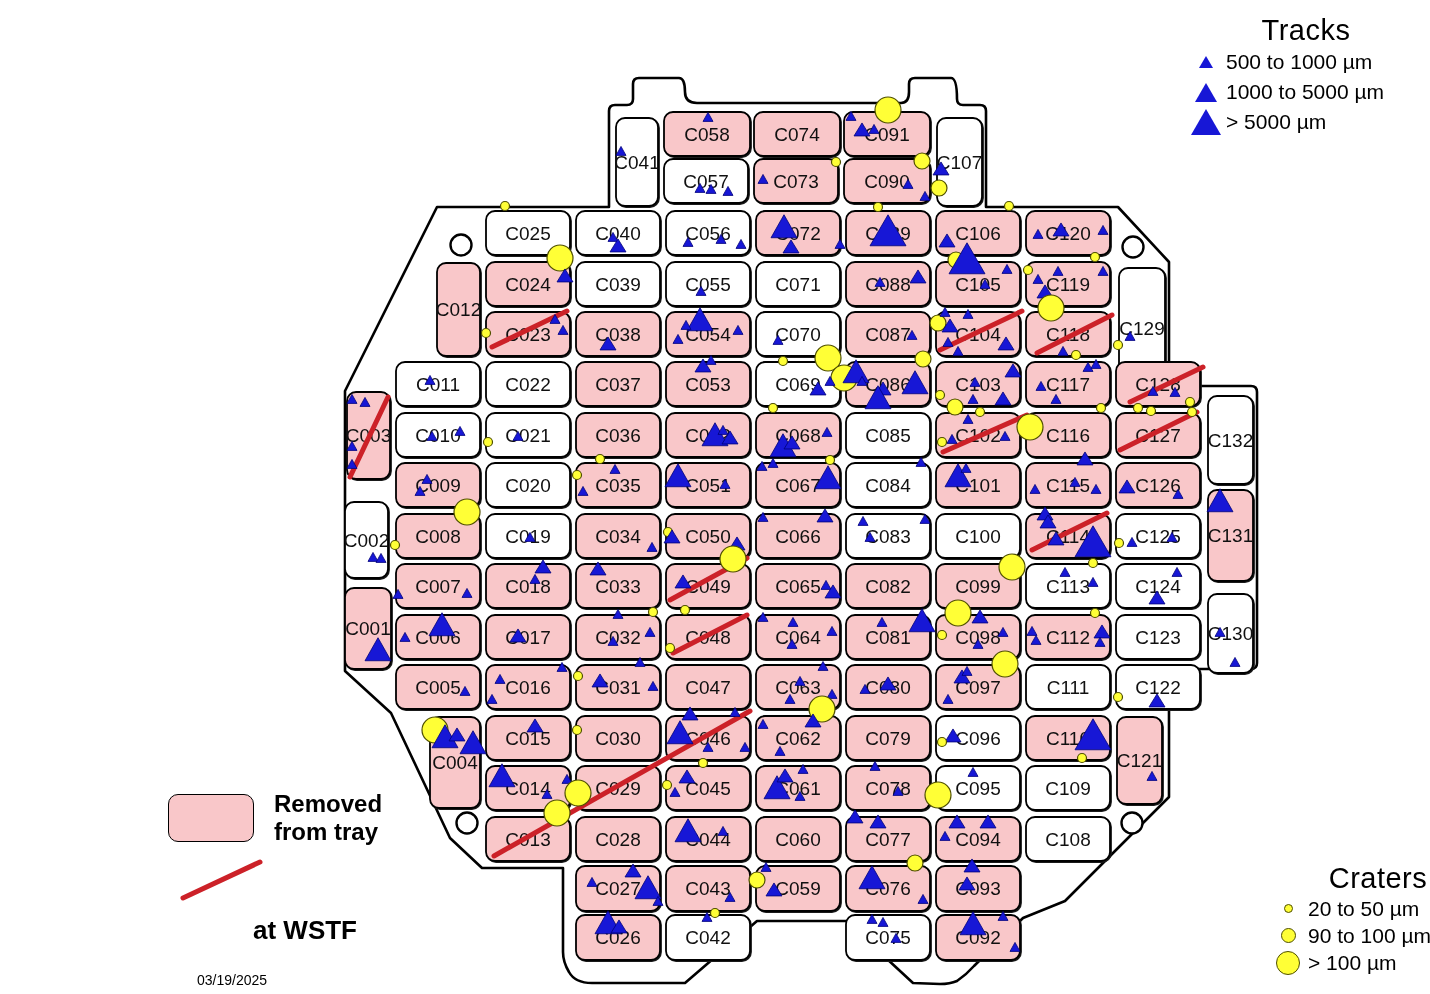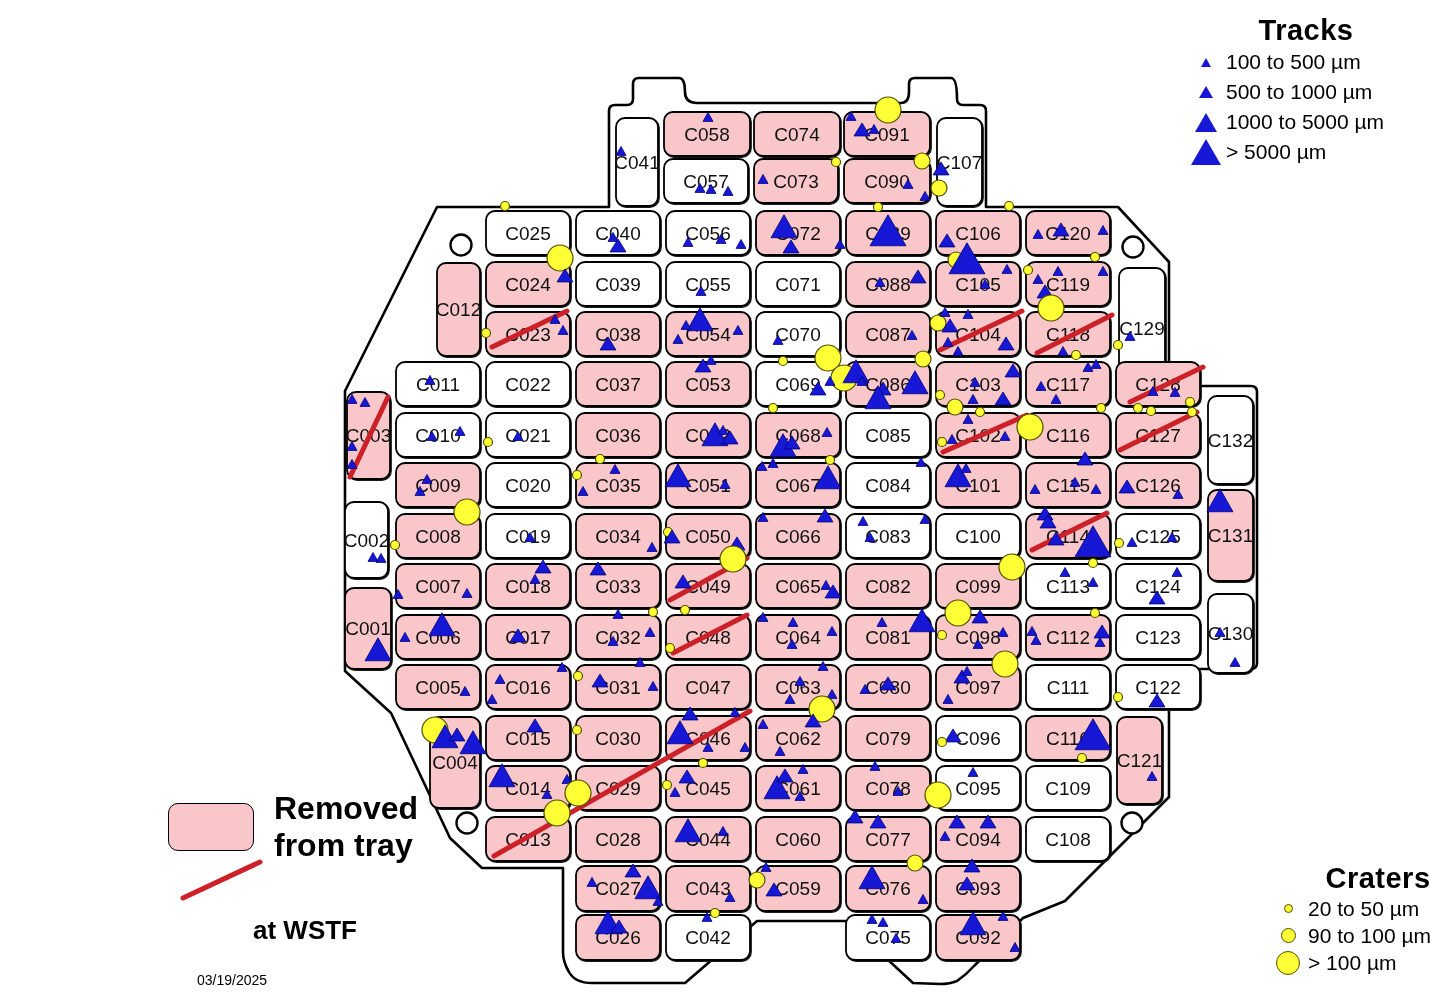--- a/index.html
+++ b/index.html
@@ -1,36 +1,36 @@
 <!DOCTYPE html>
 <html><head>
 <meta charset="utf-8">
 <style>
   html,body{margin:0;padding:0;background:#fff;}
   body{font-family:"Liberation Sans", sans-serif;}
   #stage{position:relative;width:1430px;height:994px;background:#fff;overflow:hidden;}
   #tray-svg{position:absolute;left:0;top:0;}
   .cell-rect{filter:drop-shadow(1.5px 1.8px 0 #1a1a1a);}
   .legend{position:absolute;color:#000;}
-  .lg-title{font-weight:bold;font-size:29px;color:#000;letter-spacing:0.5px;}
+  .lg-title{font-weight:normal;font-size:29px;color:#000;letter-spacing:0.5px;}
   .lg-row{display:flex;align-items:center;height:30px;}
   .lg-ic{width:40px;display:flex;justify-content:center;align-items:center;}
   .lg-label{font-size:21px;white-space:nowrap;}
   .tri{width:0;height:0;border-style:solid;border-color:transparent;border-bottom-color:#1717D6;display:inline-block;}
   .tri.s1{border-width:0 5px 9px 5px;}
   .tri.s2{border-width:0 7px 12px 7px;}
   .tri.s3{border-width:0 11px 19px 11px;}
   .tri.s4{border-width:0 15px 26px 15px;}
   .dot{display:inline-block;border-radius:50%;background:#FFFF36;border:1.5px solid #4f4f00;box-sizing:border-box;}
   .dot.s1{width:9px;height:9px;}
   .dot.s2{width:15px;height:15px;}
   .dot.s3{width:24px;height:24px;}
   #legend-removed{display:flex;align-items:center;}
   .removed-swatch{width:84px;height:46px;background:#F9C7C9;border:1.7px solid #000;border-radius:10px;}
-  .removed-text{margin-left:20px;font-size:32px;font-weight:bold;line-height:1.15;}
+  .removed-text{margin-left:20px;font-size:24px;font-weight:bold;line-height:1.15;}
   #wstf-text{font-size:26px;font-weight:bold;}
   #date-text{font-size:14px;text-align:right;}
 </style>
 </head>
 <body>
 
 <div id="stage">
 
   <svg id="tray-svg" width="1430" height="994" viewBox="0 0 1430 994">
     <g id="g-outline">
@@ -615,26 +615,20 @@
         <polygon points="619,919.94 611,932.94 627,932.94" fill="#1717D6" stroke="#00007A" stroke-width="0.8"></polygon>
         <polygon points="707,912.42 702,921.42 712,921.42" fill="#1717D6" stroke="#00007A" stroke-width="0.8"></polygon>
         <circle cx="715" cy="913" r="4.5" fill="#FFFF36" stroke="#4f4f00" stroke-width="1.2"></circle>
       </g>
   </svg>
 
   <div class="legend" id="legend-tracks" style="left:1186px;top:14px;width:240px;">
     <div class="lg-title" style="text-align:center;">Tracks</div>
     <div class="lg-row">
       <span class="lg-ic">
-          <span class="tri s1"></span>
-        </span>
-      <span class="lg-label">100 to 500 µm</span>
-    </div>
-    <div class="lg-row">
-      <span class="lg-ic">
           <span class="tri s2"></span>
         </span>
       <span class="lg-label">500 to 1000 µm</span>
     </div>
     <div class="lg-row">
       <span class="lg-ic">
           <span class="tri s3"></span>
         </span>
       <span class="lg-label">1000 to 5000 µm</span>
     </div>

